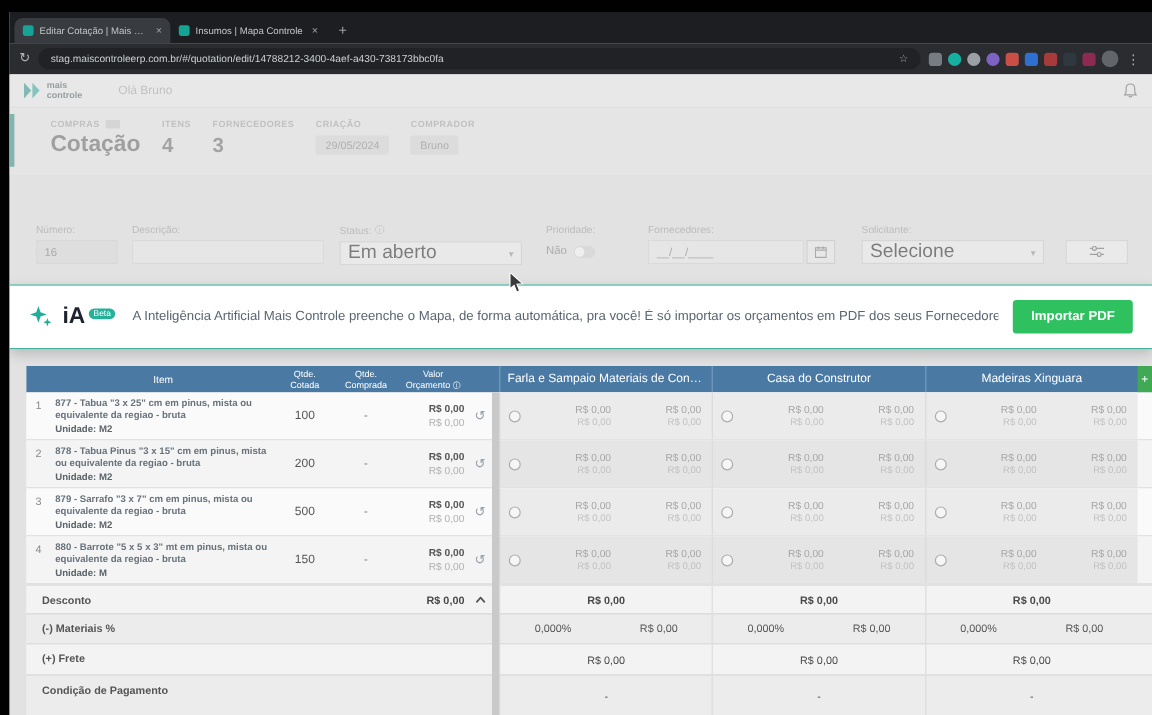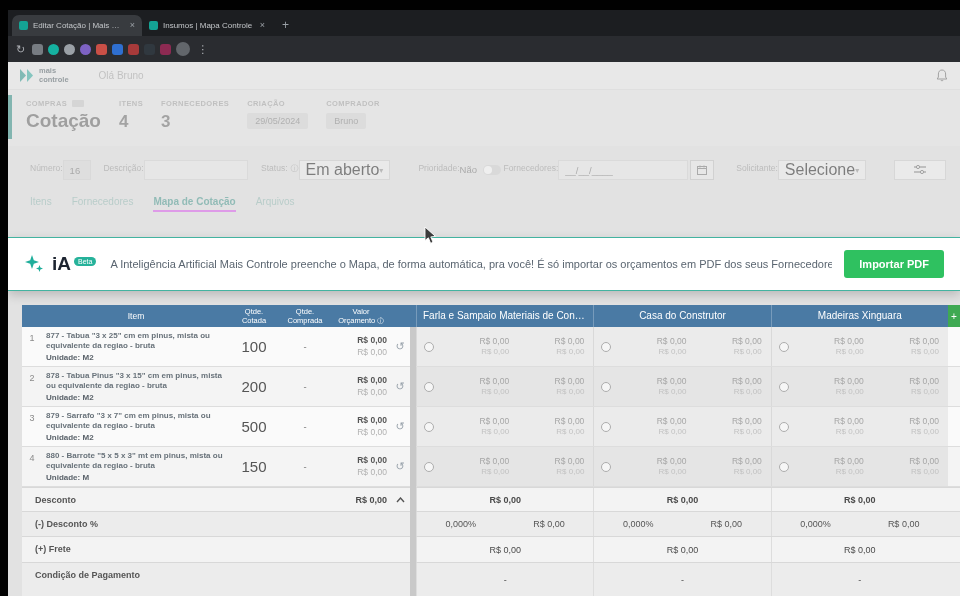--- a/index.html
+++ b/index.html
@@ -36,32 +36,32 @@
   .app{flex:1;position:relative;background:#e2e2e2;overflow:hidden;}
 
   .app-header{height:28px;background:#efefef;border-bottom:1px solid #dcdcdc;display:flex;
               align-items:center;padding:0 12px;}
   .logo{display:flex;align-items:center;gap:4px;}
   .brand{font-size:7.5px;font-weight:bold;color:#3a4a52;line-height:1.1;}
   .greeting{margin-left:30px;font-size:10px;color:#9a9a9a;}
   .bell{margin-left:auto;display:flex;align-items:center;}
 
   .page-header{height:56px;background:#e9e9e9;position:relative;display:flex;
-               align-items:flex-start;padding:9px 0 0 18px;gap:18px;}
+               align-items:flex-start;padding:9px 0 0 34px;gap:18px;}
   .accent{position:absolute;left:0;top:5px;bottom:7px;width:4px;background:#0e7f74;}
   .stat .slbl{font-size:7.5px;color:#979797;letter-spacing:.4px;font-weight:bold;
               display:flex;align-items:center;gap:5px;}
   .bc-box{display:inline-block;width:12px;height:7px;background:#c6c6c6;border-radius:1px;}
   .title-val{font-size:19px;color:#4e4e4e;font-weight:bold;margin-top:2px;}
   .num-val{font-size:17px;color:#585858;font-weight:bold;margin-top:4px;}
   .chip{display:inline-block;background:#d4d4d4;color:#747474;font-size:9px;
         padding:3px 8px;border-radius:2px;margin-top:5px;}
 
   .filters{display:flex;align-items:flex-start;padding:14px 14px 0 22px;}
-  .fg{display:flex;flex-direction:row;}
+  .fg{display:flex;flex-direction:column;margin-top:26px;}
   .flabel{font-size:8.5px;color:#8d8d8d;margin-bottom:4px;display:flex;gap:3px;align-items:center;}
   .ctrl{height:20px;font-size:9.5px;color:#666;}
   .inp{border:1px solid #cfcfcf;background:#d9d9d9;padding:0 6px;font-size:9.5px;color:#666;
        font-family:"Liberation Sans",sans-serif;height:20px;width:100%;}
   .inp.light{background:#ececec;border-color:#d0d0d0;}
   .selbox{border:1px solid #c9c9c9;background:#f2f2f2;display:flex;align-items:center;
           padding:0 6px;height:20px;justify-content:space-between;}
   .caret{color:#888;font-size:8px;}
   .togglewrap{display:flex;align-items:center;gap:6px;height:20px;}
   .toggle{width:18px;height:10px;border-radius:5px;background:#cfcfcf;position:relative;}
@@ -111,21 +111,21 @@
 
   .qt-body{flex:1;position:relative;display:flex;flex-direction:column;}
   .vstrip{position:absolute;left:388px;top:0;bottom:0;width:6px;background:#c9c9c9;z-index:3;}
 
   .irow{display:flex;height:40px;border-bottom:1px solid #dddddd;background:#fafafa;}
   .irow.alt{background:#f4f4f4;}
   .c-num{width:20px;font-size:9px;color:#8a8a8a;text-align:center;padding-top:6px;}
   .c-item{width:188px;padding:4px 6px 0 4px;font-size:8px;color:#68727a;}
   .c-item .desc{font-weight:bold;line-height:1.3;}
   .c-item .unit{margin-top:1px;font-weight:bold;color:#5a626a;}
-  .c-q{width:48px;display:flex;align-items:center;justify-content:center;font-size:15px;color:#555;}
+  .c-q{width:48px;display:flex;align-items:center;justify-content:center;font-size:10px;color:#555;}
   .c-q2{width:54px;display:flex;align-items:center;justify-content:center;font-size:9.5px;color:#777;}
   .c-val{width:58px;display:flex;flex-direction:column;align-items:flex-end;justify-content:center;
          padding-right:3px;font-size:8.5px;line-height:1.3;}
   .c-val .v1{color:#555;font-weight:bold;} .c-val .v2{color:#b0b0b0;}
   .c-ic{width:20px;display:flex;align-items:center;justify-content:center;color:#98a2ab;font-size:11px;}
   .c-gap{width:6px;}
   .scell{flex:1 1 0;min-width:0;display:flex;align-items:center;gap:4px;
          border-left:1px solid #d9d9d9;padding:0 9px 0 7px;background:#ebebeb;}
   .irow.alt .scell{background:#e5e5e5;}
   .radio{width:10px;height:10px;border-radius:50%;border:1px solid #adadad;background:#f6f6f6;
@@ -164,20 +164,24 @@
       <div class="btab inactive">
         <span class="favicon"></span>
         <span class="btab-label">Insumos | Mapa Controle</span>
         <span class="btab-close">×</span>
       </div>
       <span class="newtab">+</span>
     </div>
 
     <div class="urlbar">
       <span class="nav-ic">↻</span>
+      <div class="omnibox">
+        <span class="url-text">stag.maiscontroleerp.com.br/#/quotation/edit/14788212-3400-4aef-a430-738173bbc0fa</span>
+        <span class="star">☆</span>
+      </div>
       <div class="ext-row">
         <span class="ext" style="background:#777c82;"></span>
         <span class="ext" style="background:#15b1a0;border-radius:50%;"></span>
         <span class="ext" style="background:#9aa0a6;border-radius:50%;"></span>
         <span class="ext" style="background:#7d62c3;border-radius:50%;"></span>
         <span class="ext" style="background:#c94f46;"></span>
         <span class="ext" style="background:#2f6fd0;"></span>
         <span class="ext" style="background:#a73a3a;"></span>
         <span class="ext" style="background:#30383f;"></span>
         <span class="ext" style="background:#8d2a52;"></span>
@@ -566,21 +570,21 @@
                 </svg>
             </div>
             <div class="f-gap"></div>
             <div class="f-sup bold">R$ 0,00</div>
             <div class="f-sup bold">R$ 0,00</div>
             <div class="f-sup bold">R$ 0,00</div>
             <div class="f-end"></div>
           </div>
 
           <div class="frow shade" style="height:25px;">
-            <div class="f-label">(-) Desconto %</div>
+            <div class="f-label">(-) Materiais %</div>
             <div class="f-val"></div>
             <div class="f-ic"></div>
             <div class="f-gap"></div>
             <div class="f-sup two">
               <span>0,000%</span>
               <span>R$ 0,00</span>
             </div>
             <div class="f-sup two">
               <span>0,000%</span>
               <span>R$ 0,00</span>

